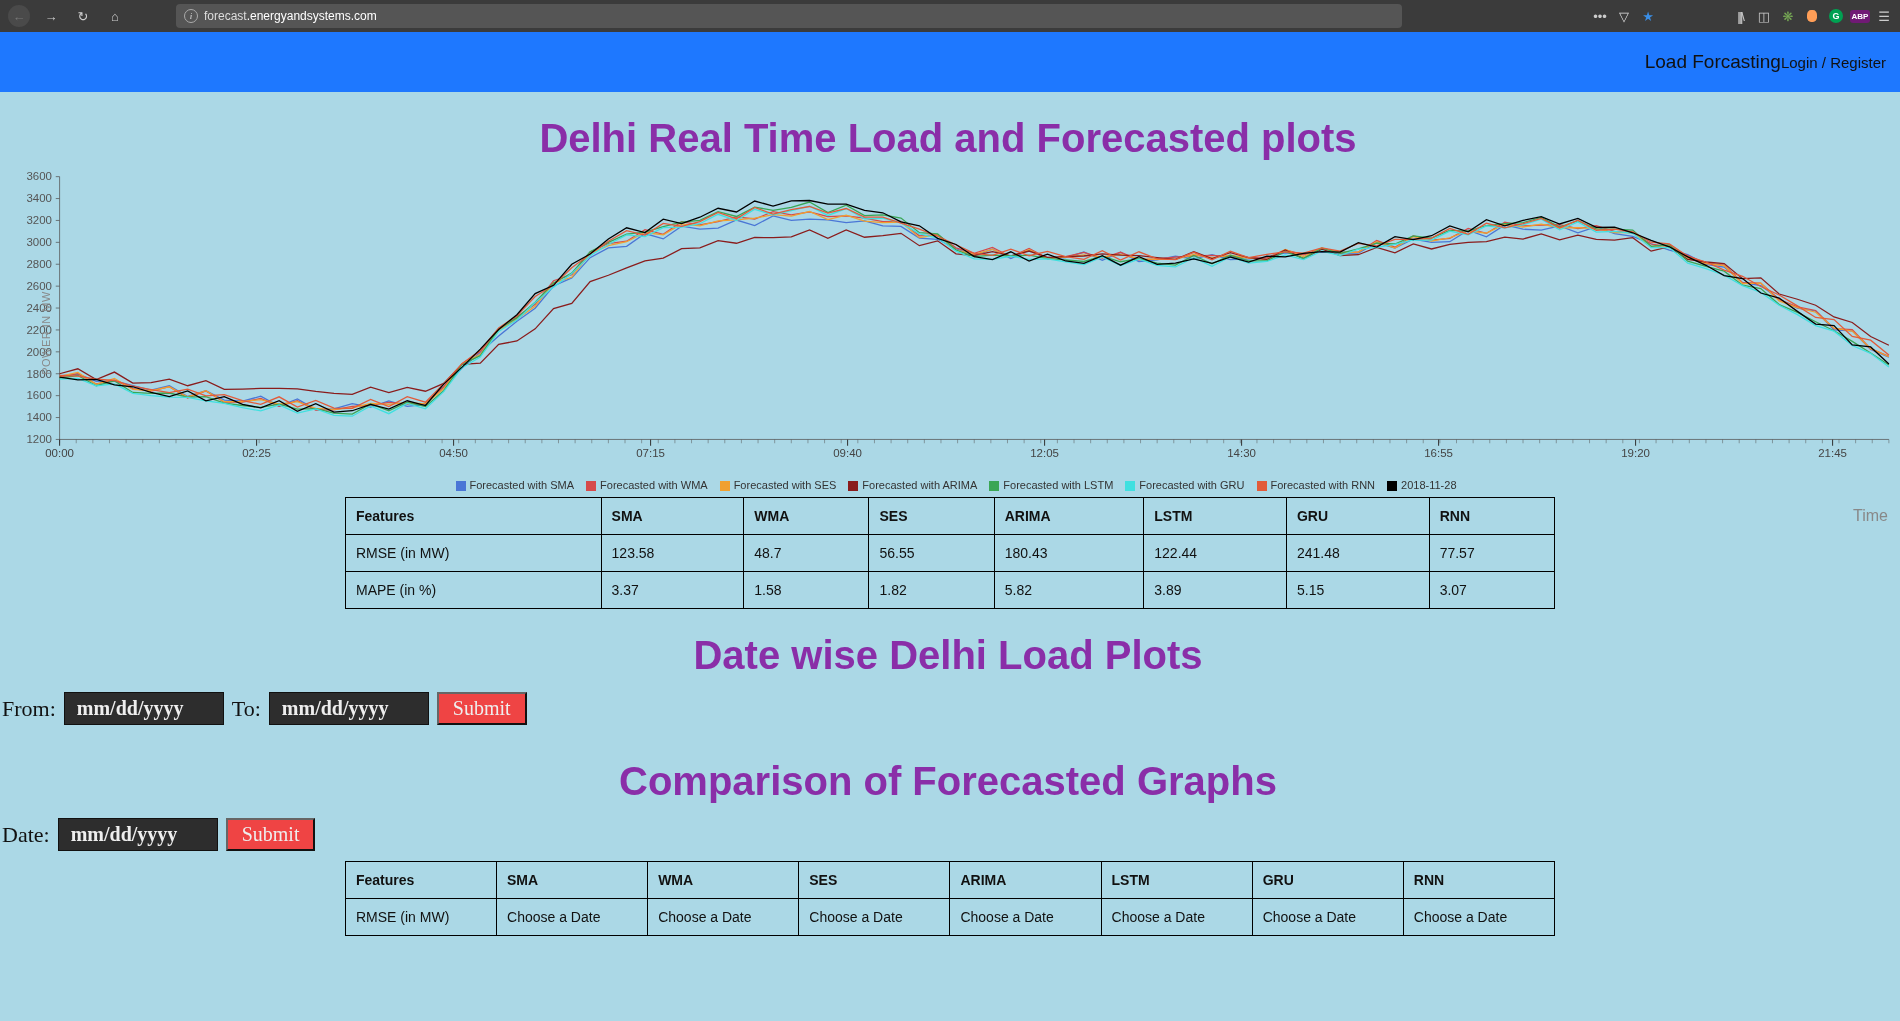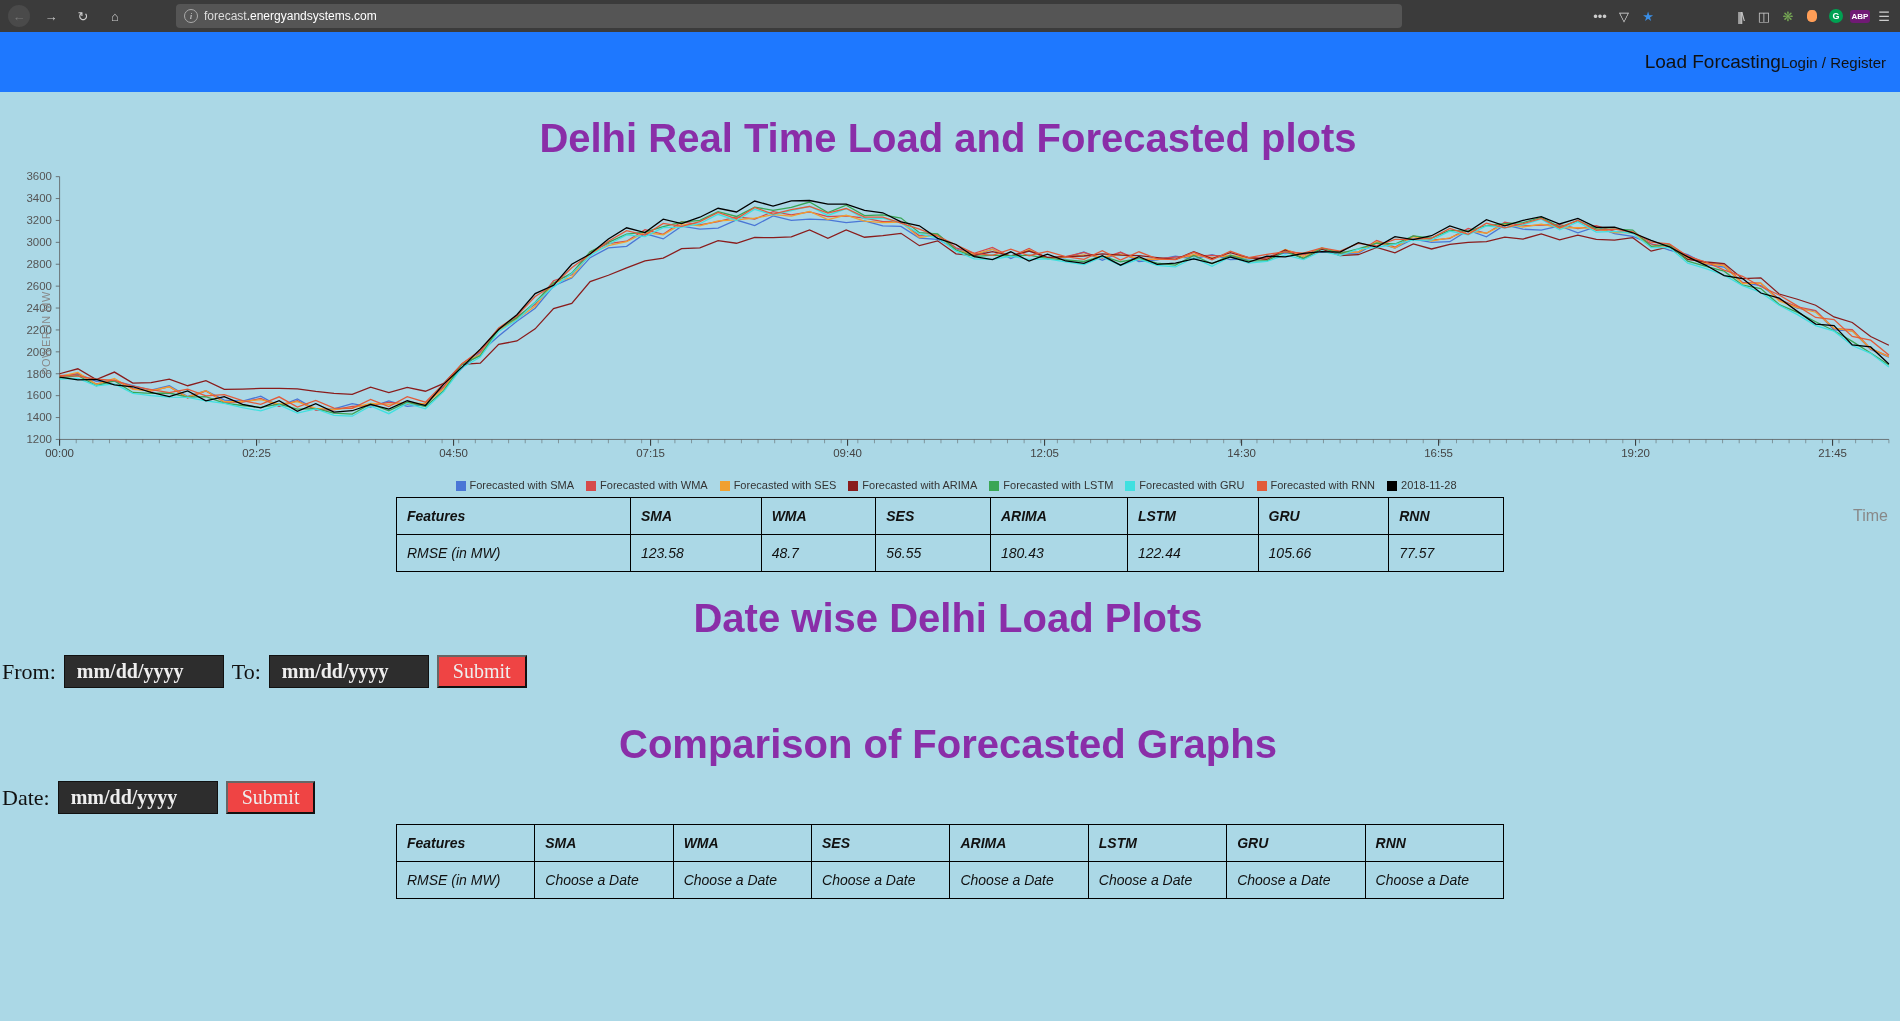--- a/index.html
+++ b/index.html
@@ -96,23 +96,22 @@
     font-size:11px;
     color:#333;
     padding:4px 0 6px 0;
   }
   .legend span.sw { display:inline-block; width:10px;height:10px;margin:0 4px 0 12px; vertical-align:middle;}
   
   
   table.data {
     border-collapse:collapse;
     margin:0 auto 8px auto;
-    width:1108px;
+    width:1210px;
     max-width:96%;
-    font-style:italic;
   }
   table.data th, table.data td {
     border:1px solid #000;
     padding:10px 10px;
     text-align:left;
     font-size:14px;
     background:#abd8e6;
   }
   table.data thead th { font-weight:bold; }
 
@@ -378,22 +377,32 @@
         </tr>
       </thead>
       <tbody>
         <tr>
           <td>RMSE (in MW)</td>
           <td>123.58</td>
           <td>48.7</td>
           <td>56.55</td>
           <td>180.43</td>
           <td>122.44</td>
-          <td>105.66</td>
+          <td>241.48</td>
           <td>77.57</td>
+        </tr>
+        <tr>
+          <td>MAPE (in %)</td>
+          <td>3.37</td>
+          <td>1.58</td>
+          <td>1.82</td>
+          <td>5.82</td>
+          <td>3.89</td>
+          <td>5.15</td>
+          <td>3.07</td>
         </tr>
       </tbody>
     </table>
 
   <h1 class="page-h">Date wise Delhi Load Plots</h1>
   <div class="form-row">
     <span>From:</span>
     <div class="date-box">mm/dd/yyyy</div>
     <span>To:</span>
     <div class="date-box">mm/dd/yyyy</div>

